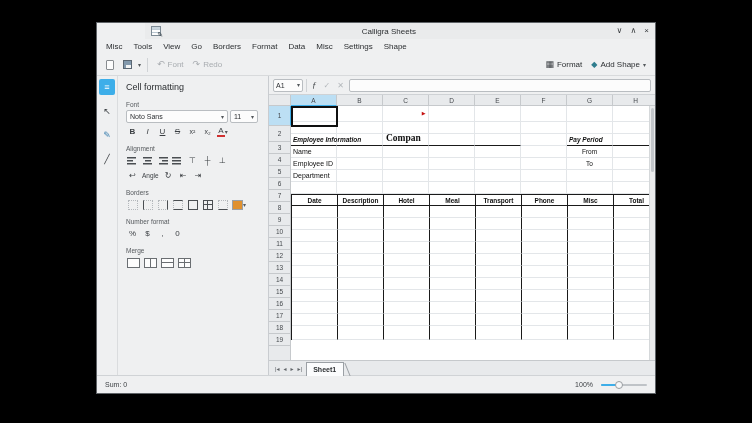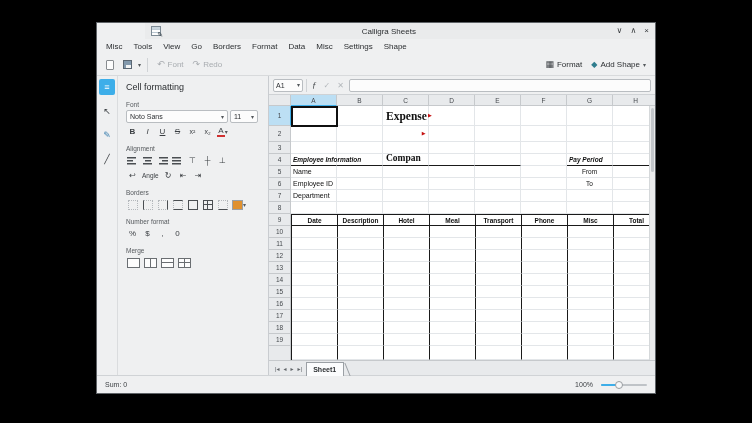--- a/index.html
+++ b/index.html
@@ -397,33 +397,20 @@
           <div class="rh">16</div>
           <div class="rh">17</div>
           <div class="rh">18</div>
           <div class="rh">19</div>
           <div class="rhfill"></div>
         </div>
 
         <div class="cells">
           <div class="selrect"></div>
 
-          <div class="r r1">
-              <div class="c"></div>
-              <div class="c"></div>
-              <div class="c">
-                <span class="t-title">Expense</span>
-                <span class="oarrow">▶</span>
-              </div>
-              <div class="c"></div>
-              <div class="c"></div>
-              <div class="c"></div>
-              <div class="c"></div>
-              <div class="c"></div>
-            </div>
 
           <div class="r r2">
               <div class="c"></div>
               <div class="c"></div>
               <div class="c">
                 <span class="t-sub">Compan</span>
                 <span class="oarrow">▶</span>
               </div>
               <div class="c"></div>
               <div class="c"></div>

